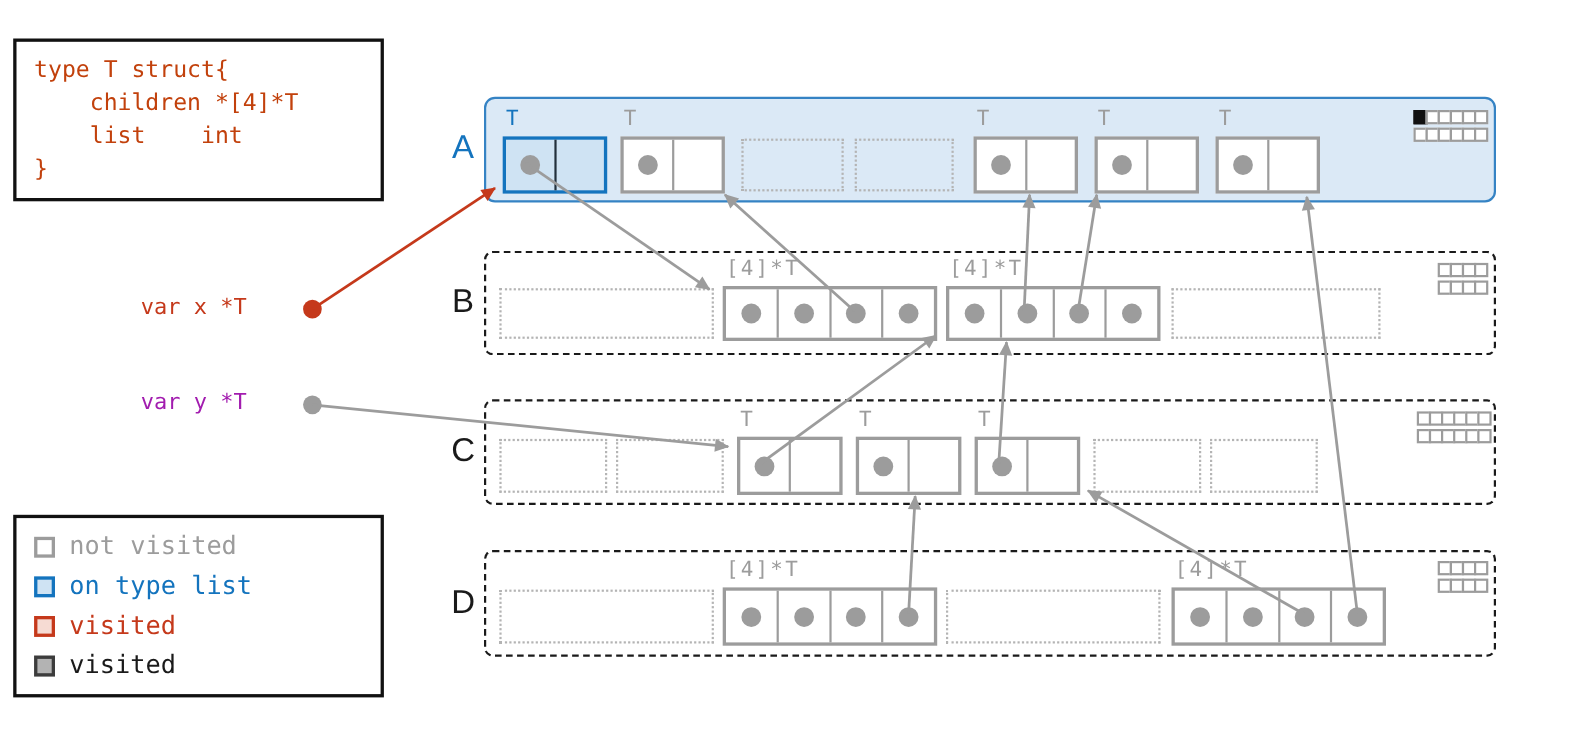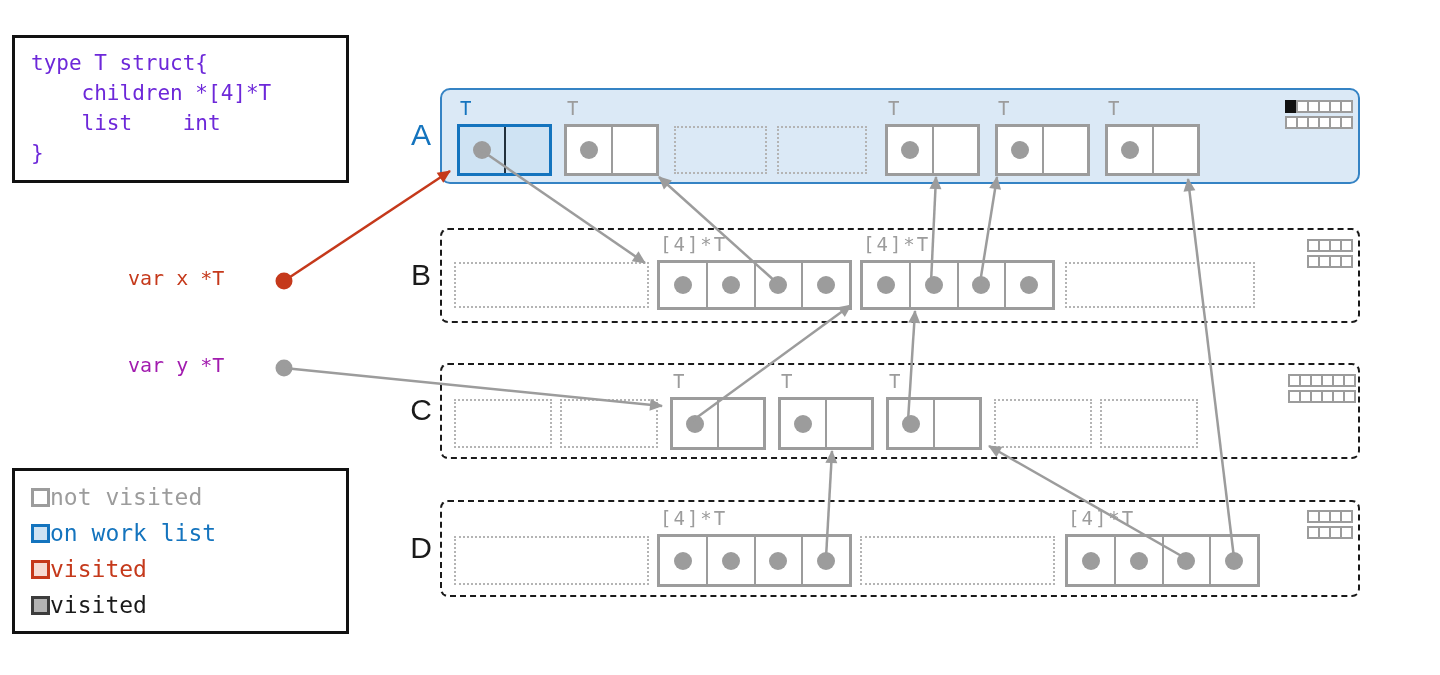--- a/index.html
+++ b/index.html
@@ -1,22 +1,22 @@
 <!DOCTYPE html>
 <html><head>
 <meta charset="utf-8">
 <style>
   html,body{margin:0;padding:0;background:#fff;}
   .stage{position:relative;width:1440px;height:675px;background:#ffffff;overflow:hidden;
          font-family:"DejaVu Sans Mono",monospace;}
   .code-box{position:absolute;border:3px solid #111;background:#fff;
-            font-size:21px;line-height:30px;white-space:pre;padding:10px 16px;box-sizing:border-box;color:#6d28d9;}
+            font-size:21px;line-height:30px;white-space:pre;padding:10px 16px;box-sizing:border-box;color:#c2410c;}
   .legend-box{position:absolute;border:3px solid #111;background:#fff;box-sizing:border-box;
               display:flex;flex-direction:column;justify-content:space-around;padding:8px 16px;}
-  .legend-item{display:flex;align-items:center;font-size:23px;}
+  .legend-item{display:flex;align-items:center;gap:13px;font-size:23px;}
   .legend-swatch{width:13px;height:13px;border-width:3px;border-style:solid;flex:0 0 auto;}
   .var-label{position:absolute;font-size:20px;white-space:pre;}
   .ref-dot{position:absolute;width:17px;height:17px;border-radius:50%;transform:translate(-50%,-50%);}
   .span-container{position:absolute;box-sizing:border-box;}
   .span-worklist{background:#dbe9f6;border:2px solid #3583c4;border-radius:10px;}
   .span-plain{border:2px dashed #1a1a1a;border-radius:8px;background:transparent;}
   .span-letter{position:absolute;font-size:30px;font-family:"Liberation Sans",sans-serif;
                width:30px;text-align:center;}
   .heap-obj{position:absolute;display:flex;background:#fff;border:3px solid #9c9c9c;box-sizing:border-box;}
   .heap-obj.worklist{border-color:#1474be;background:#cfe3f3;}
@@ -271,21 +271,21 @@
       <line x1="1185" y1="558" x2="989" y2="446" stroke="#9c9c9c" stroke-width="2.5" marker-end="url(#ah-gray)"></line>
       <line x1="1234" y1="558" x2="1188" y2="179" stroke="#9c9c9c" stroke-width="2.5" marker-end="url(#ah-gray)"></line>
     </svg>
   <div class="legend-box" id="legend-box" style="left: 12px; top: 468px; width: 337px; height: 166px;">
       <div class="legend-item">
         <span class="legend-swatch" style="background: rgb(255, 255, 255); border-color: rgb(156, 156, 156);"></span>
         <span style="color: rgb(156, 156, 156);">not visited</span>
       </div>
       <div class="legend-item">
         <span class="legend-swatch" style="background: rgb(207, 227, 243); border-color: rgb(20, 116, 190);"></span>
-        <span style="color: rgb(20, 116, 190);">on work list</span>
+        <span style="color: rgb(20, 116, 190);">on type list</span>
       </div>
       <div class="legend-item">
         <span class="legend-swatch" style="background: rgb(246, 219, 211); border-color: rgb(197, 57, 27);"></span>
         <span style="color: rgb(197, 57, 27);">visited</span>
       </div>
       <div class="legend-item">
         <span class="legend-swatch" style="background: rgb(179, 179, 179); border-color: rgb(60, 60, 60);"></span>
         <span style="color: rgb(26, 26, 26);">visited</span>
       </div>
     </div>

